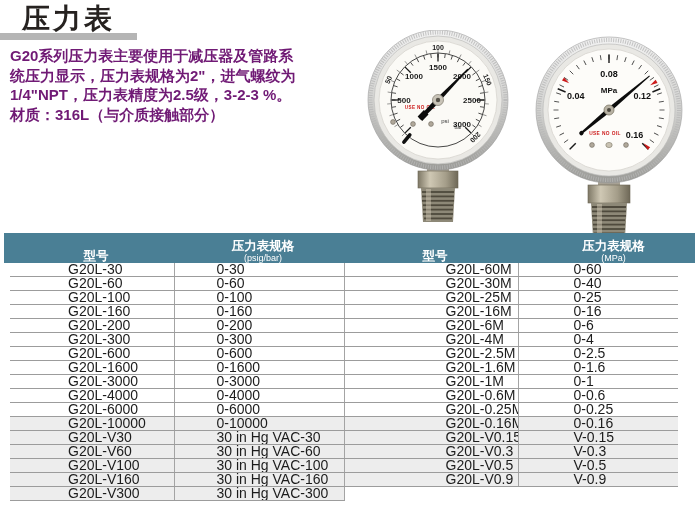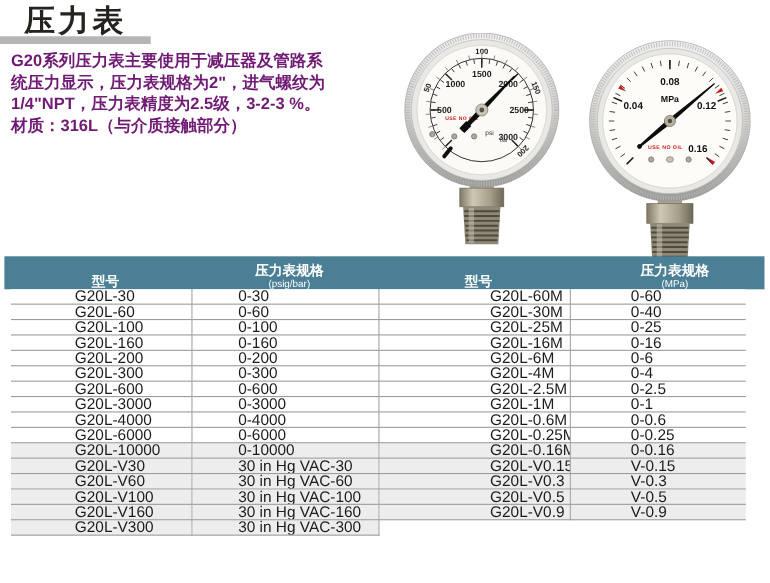--- a/index.html
+++ b/index.html
@@ -334,20 +334,26 @@
           <td class="c3">G20L-4M</td>
           <td class="c4">0-4</td>
         </tr>
     <tr>
           <td class="c1">G20L-600</td>
           <td class="c2">0-600</td>
           <td class="c3">G20L-2.5M</td>
           <td class="c4">0-2.5</td>
         </tr>
     <tr>
+          <td class="c1">G20L-1600</td>
+          <td class="c2">0-1600</td>
+          <td class="c3">G20L-1.6M</td>
+          <td class="c4">0-1.6</td>
+        </tr>
+    <tr>
           <td class="c1">G20L-3000</td>
           <td class="c2">0-3000</td>
           <td class="c3">G20L-1M</td>
           <td class="c4">0-1</td>
         </tr>
     <tr>
           <td class="c1">G20L-4000</td>
           <td class="c2">0-4000</td>
           <td class="c3">G20L-0.6M</td>
           <td class="c4">0-0.6</td>

